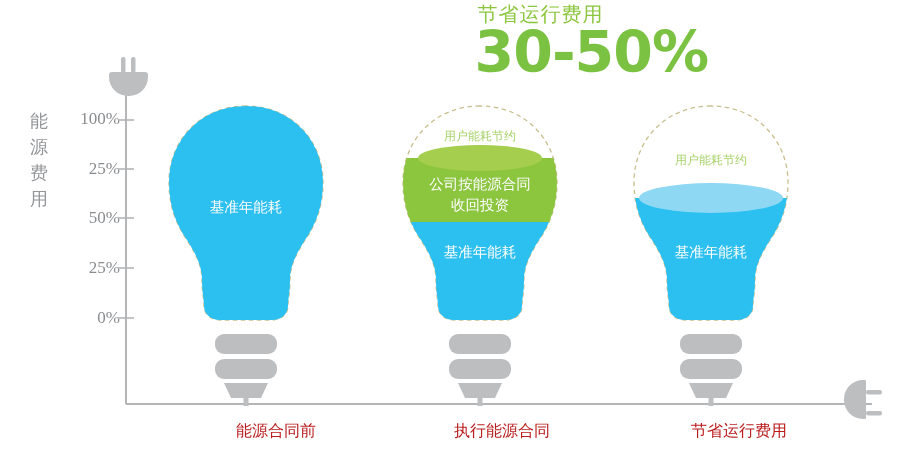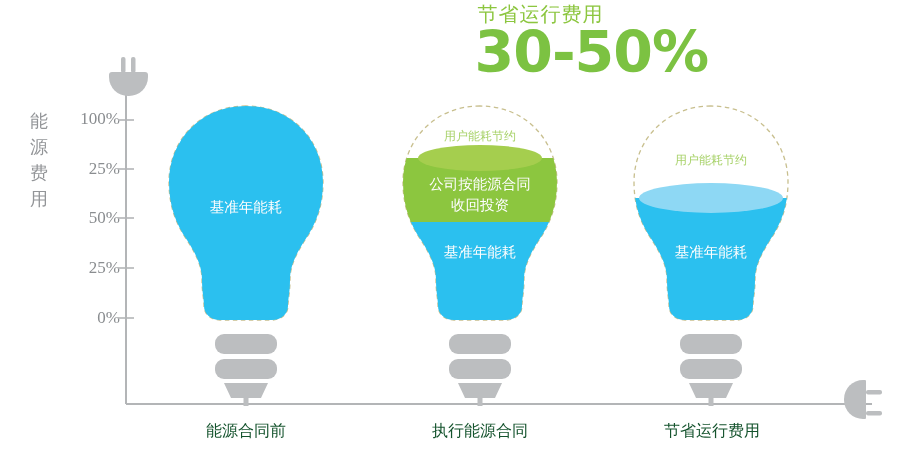--- a/index.html
+++ b/index.html
@@ -59,22 +59,22 @@
     color:#8a8d90;
     font-family:"Liberation Serif","DejaVu Serif",serif;
     white-space:nowrap;
     text-align:center;
   }
   .ytickwrap{position:absolute;left:58px;top:0;width:62px;height:473px;}
 
   .xlabel{
     position:absolute;
     font-size:16px;
-    color:#14532d;
-    text-align:center;
+    color:#b91c1c;
+    text-align:right;
     white-space:nowrap;
   }
 
   svg{display:block;}
   .bulbtxt{
     position:absolute;
     text-align:center;
     color:#ffffff;
     font-size:14.5px;
     line-height:21px;

